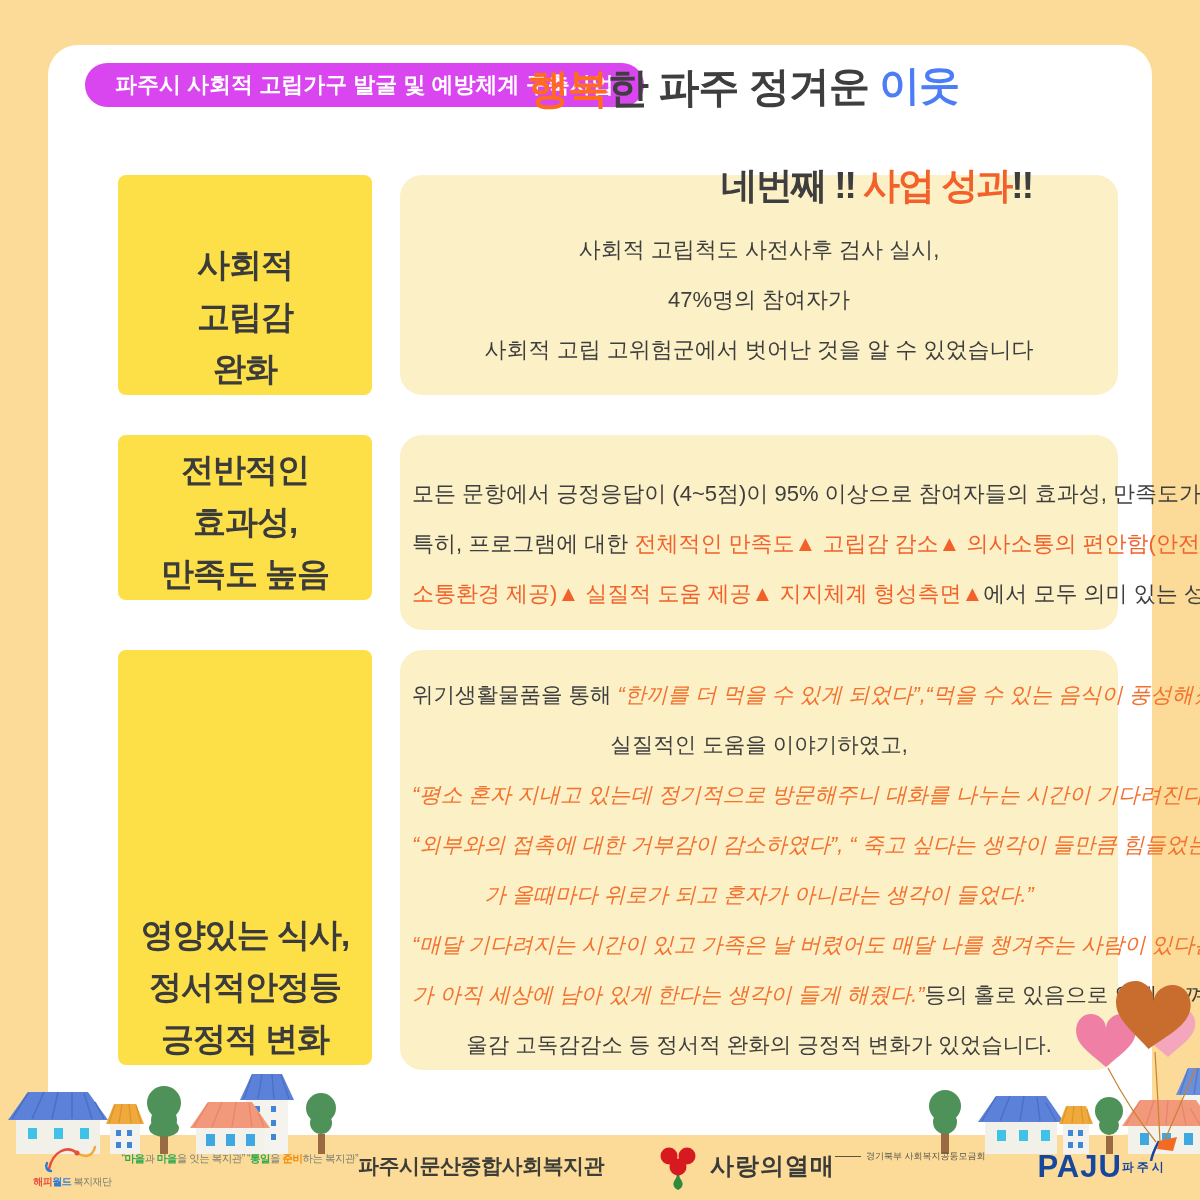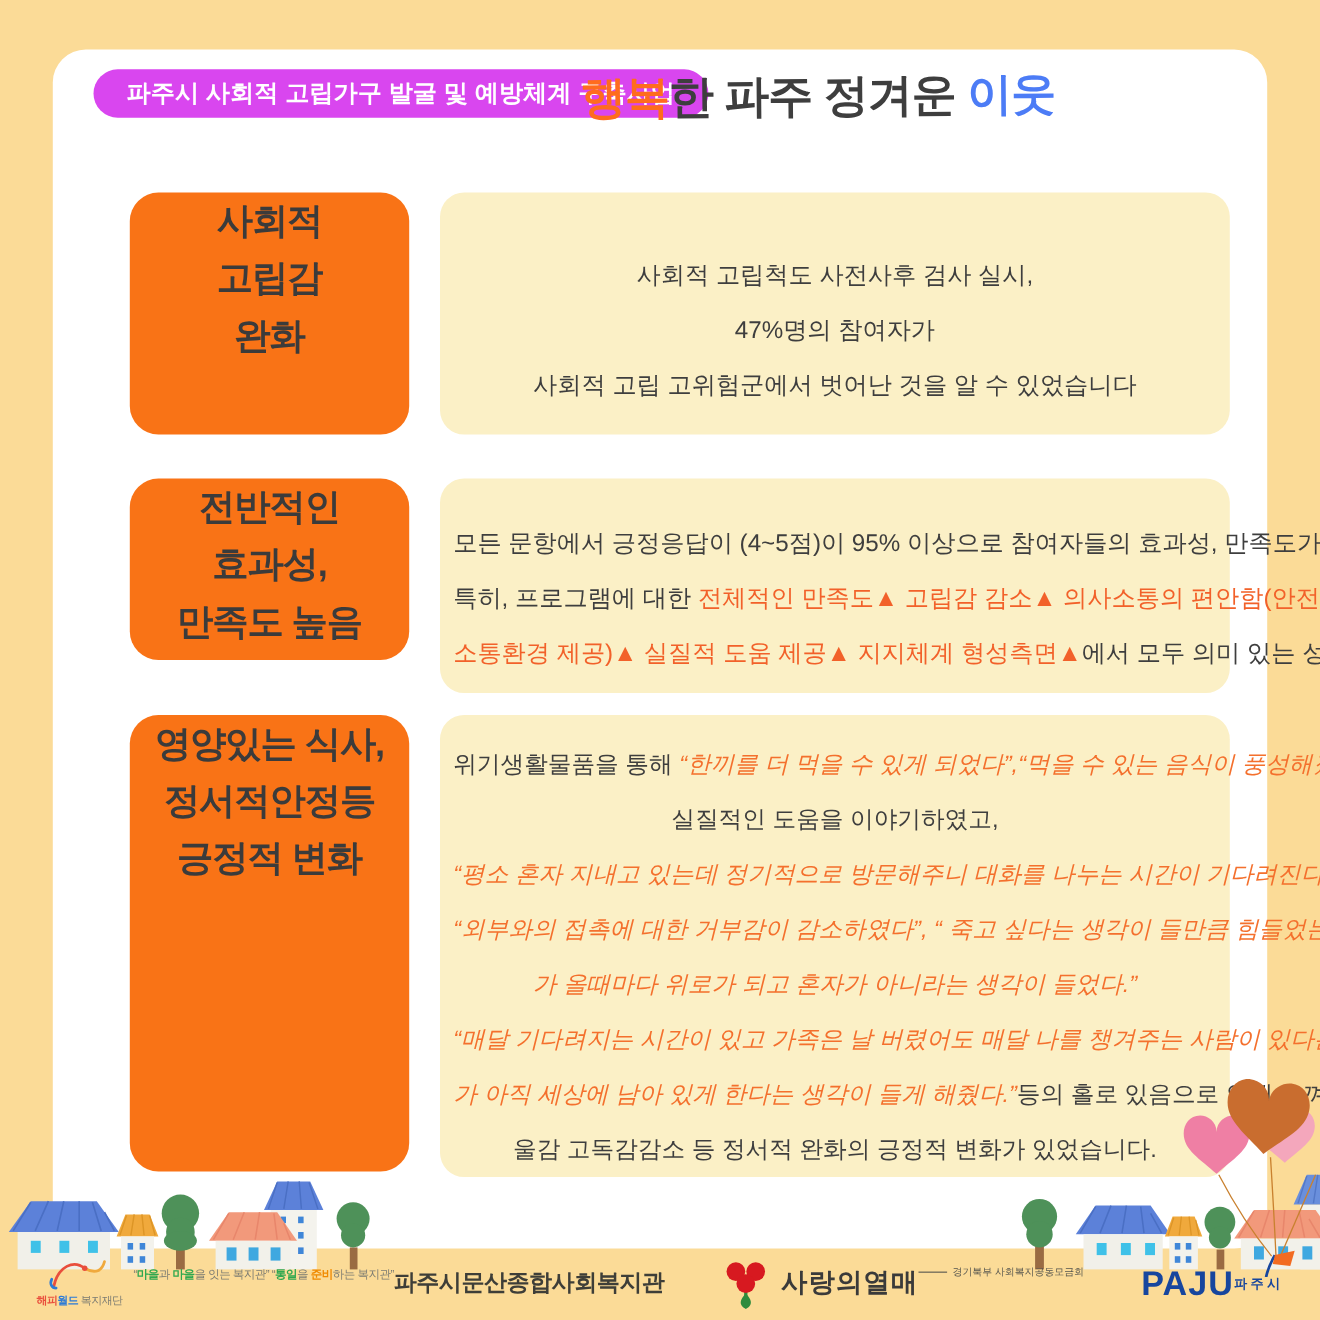--- a/index.html
+++ b/index.html
@@ -6,22 +6,22 @@
   body{width:1200px;height:1200px;position:relative;overflow:hidden;
        font-family:"Liberation Sans",sans-serif;background:#FBDB97;}
   .card{position:absolute;left:48px;top:45px;width:1104px;height:1090px;
         background:#ffffff;border-radius:30px;}
   
   .badge{position:absolute;left:85px;top:63px;background:#d946ef;color:#ffffff;
          font-weight:700;font-size:22px;padding:9px 30px;border-radius:26px;line-height:1.2;}
   .hand-title{position:absolute;left:528px;top:60px;font-size:41px;font-weight:800;
          letter-spacing:-1px;transform:rotate(-0.5deg);}
   
-  .labelbox{position:absolute;left:118px;width:254px;background:#f97316;border-radius:26px;
-            display:flex;align-items:flex-start;justify-content:center;text-align:center;
+  .labelbox{position:absolute;left:118px;width:254px;background:#fde047;border-radius:8px;
+            display:flex;align-items:flex-end;justify-content:center;text-align:center;
             font-weight:800;font-size:33px;line-height:52px;color:#3B3B3B;letter-spacing:-1px;}
   .contentbox{position:absolute;left:400px;width:718px;background:#FBF0C6;border-radius:22px;
             text-align:center;color:#3E3E3E;}
   .row1-label{top:175px;height:220px;}
   .row1-content{top:175px;height:220px;}
   .row2-label{top:435px;height:165px;}
   .row2-content{top:435px;height:195px;}
   .row3-label{top:650px;height:415px;}
   .row3-content{top:650px;height:420px;}
   .box-title{position:absolute;top:-14px;right:86px;font-size:37px;font-weight:800;
@@ -68,20 +68,21 @@
 <div class="hand-title"><span style="color: rgb(255, 108, 30);">행복</span><span class="s-dark">한 파주 정겨운 </span><span style="color: rgb(76, 124, 246);">이웃</span></div>
 
 <div class="labelbox row1-label">
   <div>
       <div>사회적</div>
       <div>고립감</div>
       <div>완화</div>
     </div>
 </div>
 <div class="contentbox row1-content">
+  <div class="box-title"><span class="s-dark">네번째 !! </span><span class="s-orange">사업 성과</span><span class="s-dark">!!</span></div>
   <div class="body-lines">
       <div class="tline"><span class="s-dark">사회적 고립척도 사전사후 검사 실시,</span></div>
       <div class="tline"><span class="s-dark">47%명의 참여자가</span></div>
       <div class="tline"><span class="s-dark">사회적 고립 고위험군에서 벗어난 것을 알 수 있었습니다</span></div>
     </div>
 </div>
 
 <div class="labelbox row2-label">
   <div>
       <div>전반적인</div>

